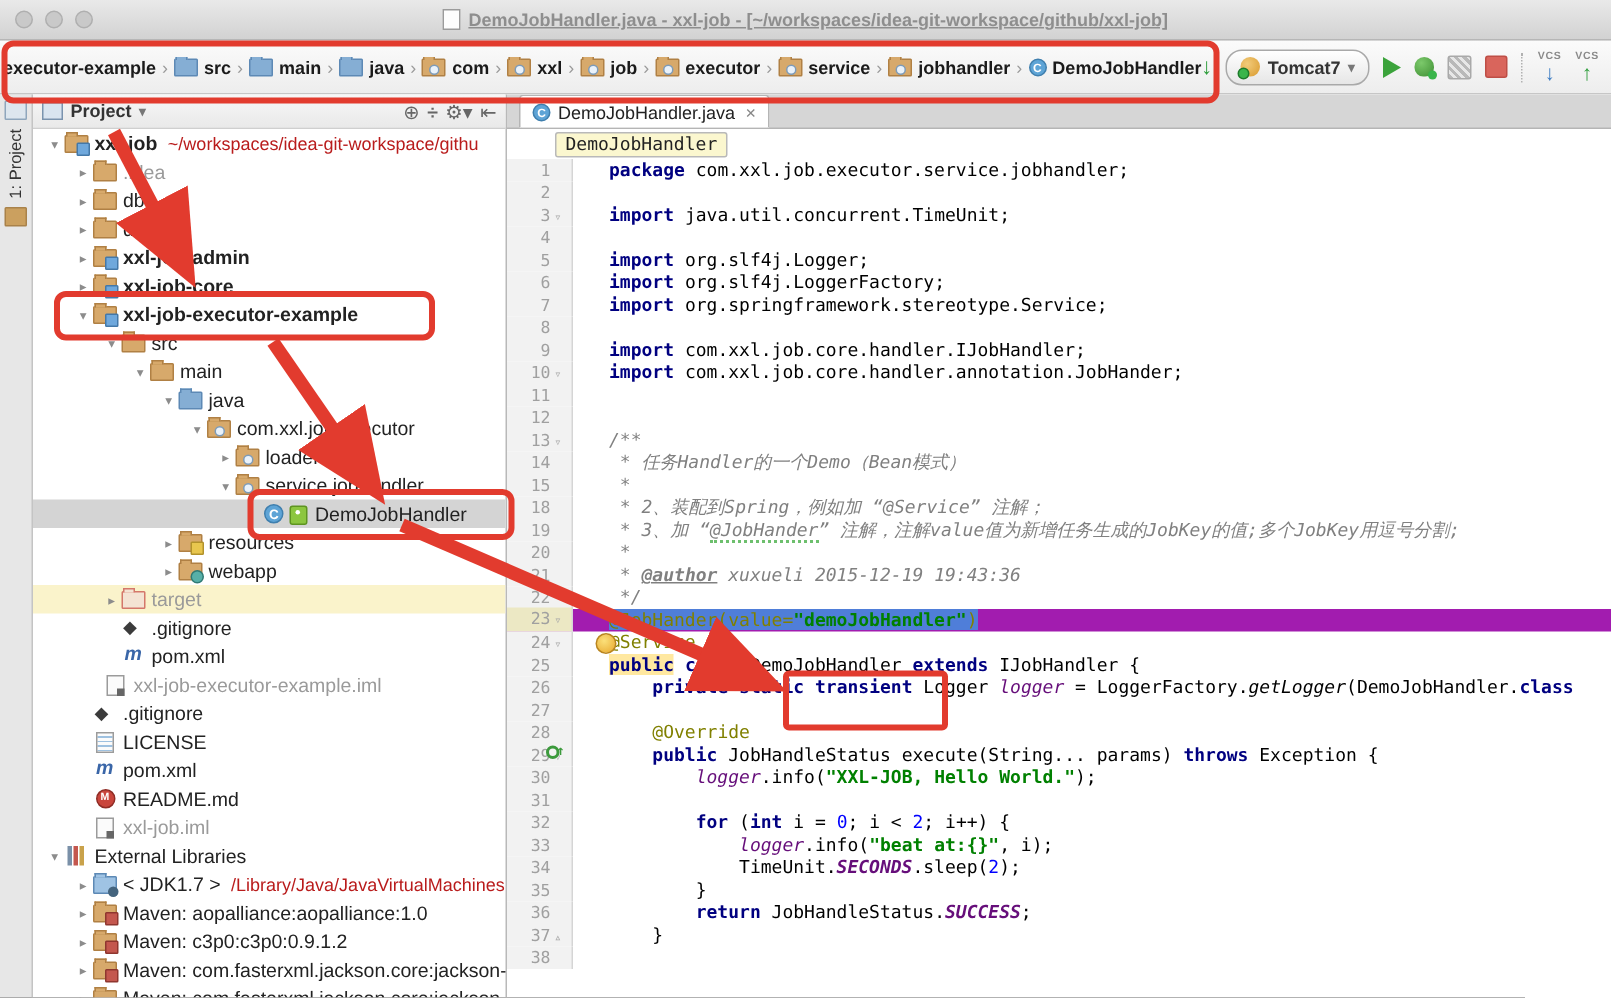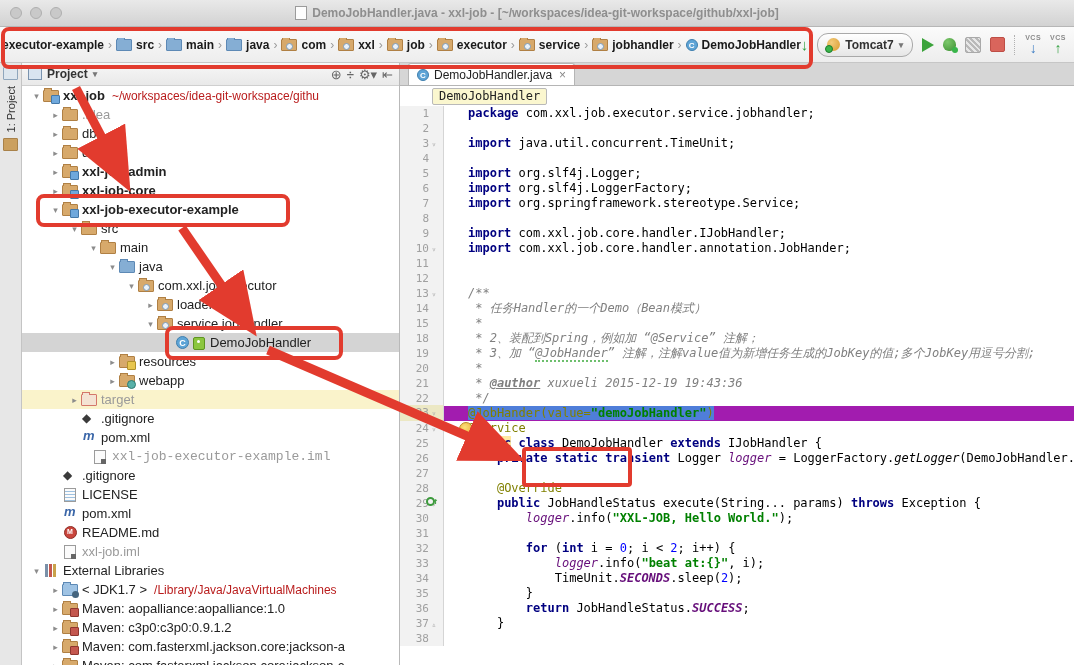--- a/index.html
+++ b/index.html
@@ -4,21 +4,21 @@
 <style>
   html,body{margin:0;padding:0;background:#555;}
   .window{position:relative;width:1074px;height:665px;background:#ECECEC;overflow:hidden;
     font-family:"Liberation Sans",sans-serif;font-size:13px;color:#222;}
   
   .titlebar{height:26px;background:linear-gradient(#E9E9E9,#D2D2D2);border-bottom:1px solid #B6B6B6;
     display:flex;align-items:center;position:relative;}
   .lights{display:flex;gap:8px;margin-left:10px;}
   .light{width:12px;height:12px;border-radius:50%;background:#C9C9C9;border:1px solid #AFAFAF;box-sizing:border-box;}
   .title-wrap{position:absolute;left:0;right:0;text-align:right;color:#8E8E8E;font-size:12px;font-weight:bold;
-    display:flex;justify-content:center;align-items:center;gap:5px;pointer-events:none;}
+    display:flex;justify-content:center;align-items:center;gap:5px;pointer-events:none;text-decoration:underline;}
   .doc-icon{width:10px;height:12px;background:#FDFDFD;border:1px solid #9B9B9B;display:inline-block;}
   
   .navbar{height:36px;background:linear-gradient(#FBFBFB,#EDEDED);border-bottom:1px solid #C6C6C6;
     display:flex;align-items:center;padding:0 8px 0 2px;box-sizing:border-box;}
   .crumbs{display:flex;align-items:center;gap:3px;white-space:nowrap;overflow:hidden;}
   .crumb{display:flex;align-items:center;gap:4px;font-weight:bold;font-size:12px;color:#1A1A1A;cursor:default;}
   .crumb-sep{color:#9A9A9A;font-size:12px;margin:0 1px;}
   .navbar-right{margin-left:auto;display:flex;align-items:center;gap:9px;}
   .nav-green-down{color:#2E9E3C;font-weight:bold;font-size:15px;line-height:1;}
   .runpill{display:flex;align-items:center;gap:5px;background:linear-gradient(#FFFFFF,#E6E6E6);
@@ -38,21 +38,21 @@
   .vcs-arrow-down{color:#3D7DC4;font-weight:bold;font-size:14px;}
   .vcs-arrow-up{color:#2E9E3C;font-weight:bold;font-size:14px;}
   
   .main{display:flex;height:603px;}
   .strip{width:22px;background:#E7E7E7;border-right:1px solid #C4C4C4;box-sizing:border-box;
     display:flex;flex-direction:column;align-items:center;padding-top:4px;gap:6px;}
   .strip-ic{width:13px;height:11px;background:#CBA05F;border:1px solid #A9824A;border-radius:1px;position:relative;}
   .strip-ic.win{background:#DDE6EE;border-color:#8FA6BC;}
   .strip-label{writing-mode:vertical-rl;transform:rotate(180deg);font-size:11px;color:#333;display:flex;align-items:center;gap:3px;}
   
-  .panel{width:378px;background:#FFFFFF;border-right:1px solid #B9B9B9;box-sizing:border-box;display:flex;flex-direction:column;}
+  .panel{width:316px;background:#FFFFFF;border-right:1px solid #B9B9B9;box-sizing:border-box;display:flex;flex-direction:column;}
   .panel-head{height:22px;background:linear-gradient(#F7F7F7,#E9E9E9);border-bottom:1px solid #CFCFCF;
     display:flex;align-items:center;padding:0 6px;gap:5px;flex:none;}
   .panel-title{font-size:12px;font-weight:bold;color:#333;display:flex;align-items:center;gap:5px;}
   .panel-head .spacer{flex:1;}
   .head-ic{color:#666;font-size:13px;line-height:1;cursor:default;}
   .panel-ic{width:12px;height:10px;background:#D9E4F0;border:1px solid #7A93AE;}
   .tree{flex:1;overflow:hidden;position:relative;font-size:13px;}
   .trow{height:19px;display:flex;align-items:center;white-space:nowrap;box-sizing:border-box;}
   .trow.sel{background:#D4D4D4;}
   .trow.hl{background:#FAF3CB;}
@@ -398,21 +398,21 @@
           <div class="trow" style="padding-left: 46px;">
             <span class="twisty"></span>
             <span class="ti git"></span>
             <span class="tlabel">.gitignore</span>
           </div>
           <div class="trow" style="padding-left: 46px;">
             <span class="twisty"></span>
             <span class="ti maven"></span>
             <span class="tlabel">pom.xml</span>
           </div>
-          <div class="trow" style="padding-left: 57px; font-family: Liberation Mono, monospace;">
+          <div class="trow" style="padding-left: 34px;">
             <span class="twisty"></span>
             <span class="ti file">
               <span class="pg"></span>
             </span>
             <span class="tlabel g">xxl-job-executor-example.iml</span>
           </div>
           <div class="trow" style="padding-left: 27px;">
             <span class="twisty"></span>
             <span class="ti git"></span>
             <span class="tlabel">.gitignore</span>

